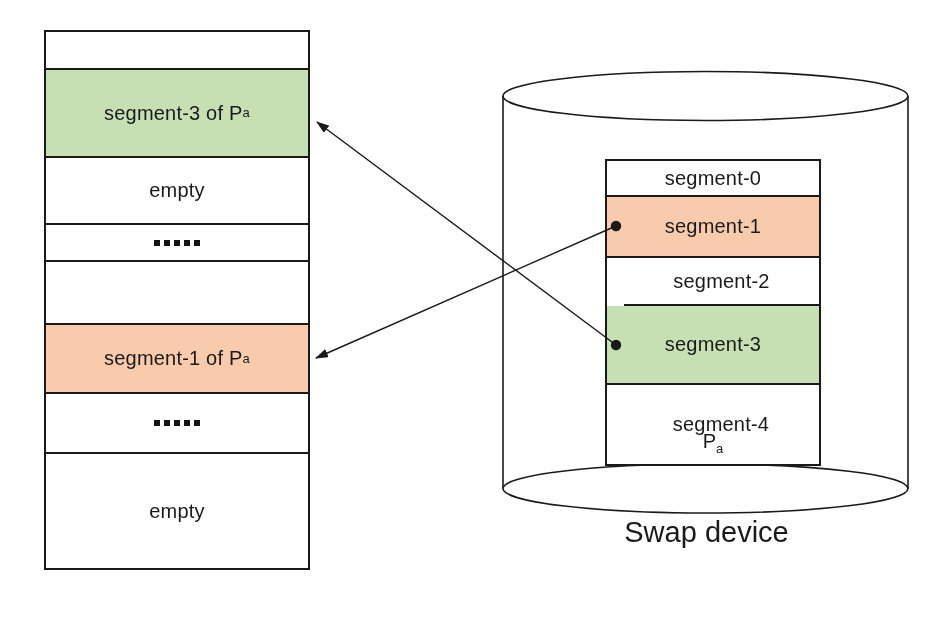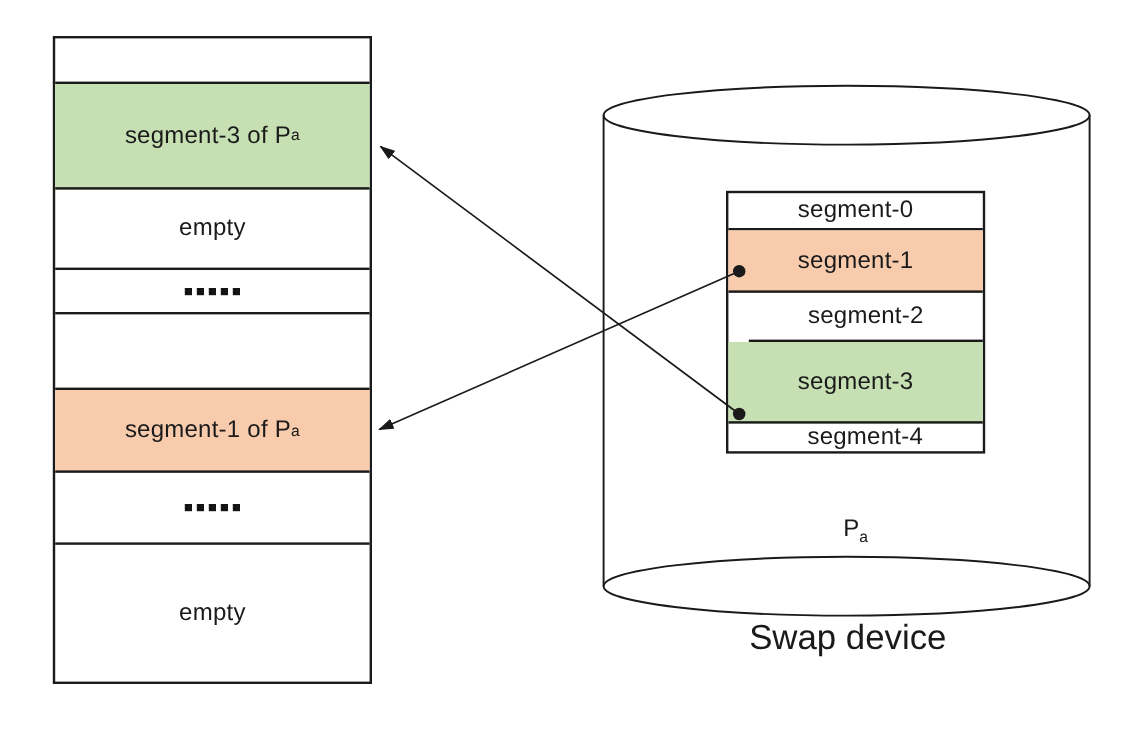--- a/index.html
+++ b/index.html
@@ -28,21 +28,21 @@
   .mr6 { height:60px; }
   .fill-green  { background:var(--green); }
   .fill-orange { background:var(--orange); }
   sub { font-size:13px; line-height:0; }
 
   .dots { display:flex; gap:4px; align-items:center; }
   .sq { width:6px; height:6px; background:#141414; }
 
   
   .swap-table {
-    position:absolute; left:605px; top:159px; width:216px; height:219px;
+    position:absolute; left:605px; top:159px; width:216px; height:307px;
     border:2px solid var(--line); box-sizing:border-box; background:#fff;
     display:flex; flex-direction:column; z-index:2;
   }
   .srow {
     box-sizing:border-box; border-bottom:2px solid var(--line);
     display:flex; align-items:center; justify-content:center;
     font-size:20px; letter-spacing:0.2px;
   }
   .srow:last-child { border-bottom:none; flex:1;padding-left:16px; }
   .sr0 { height:36px; } .sr1 { height:61px;text-align:center; } .sr2 { height:48px;margin-left:17px; } .sr3 { height:79px; }

